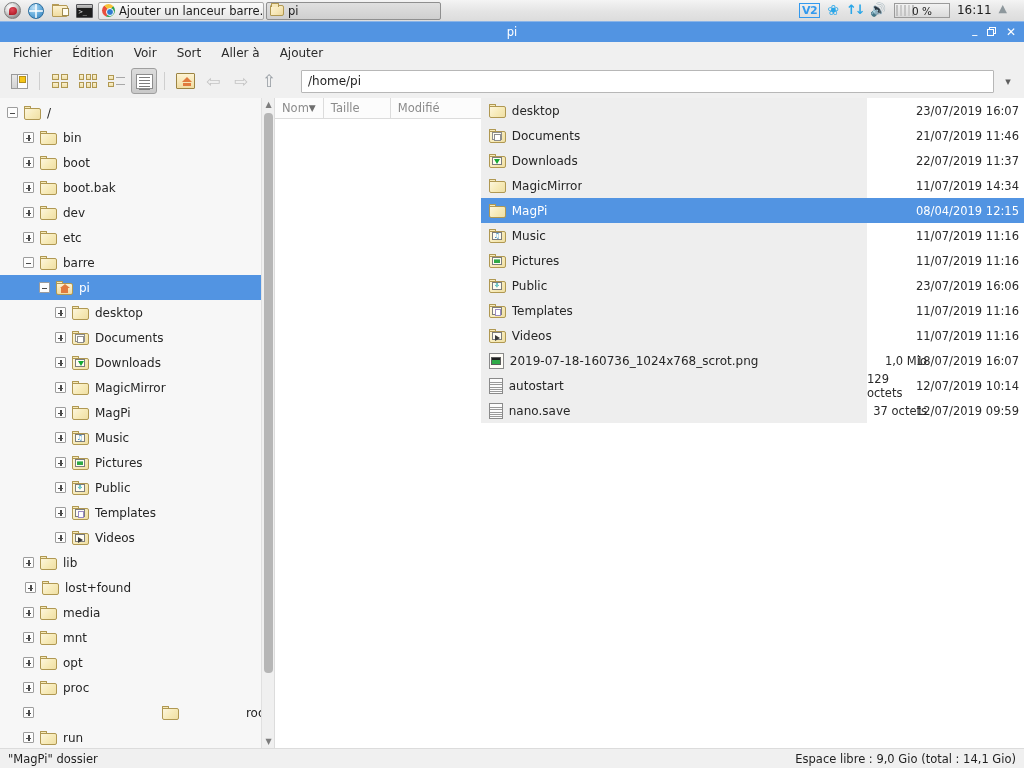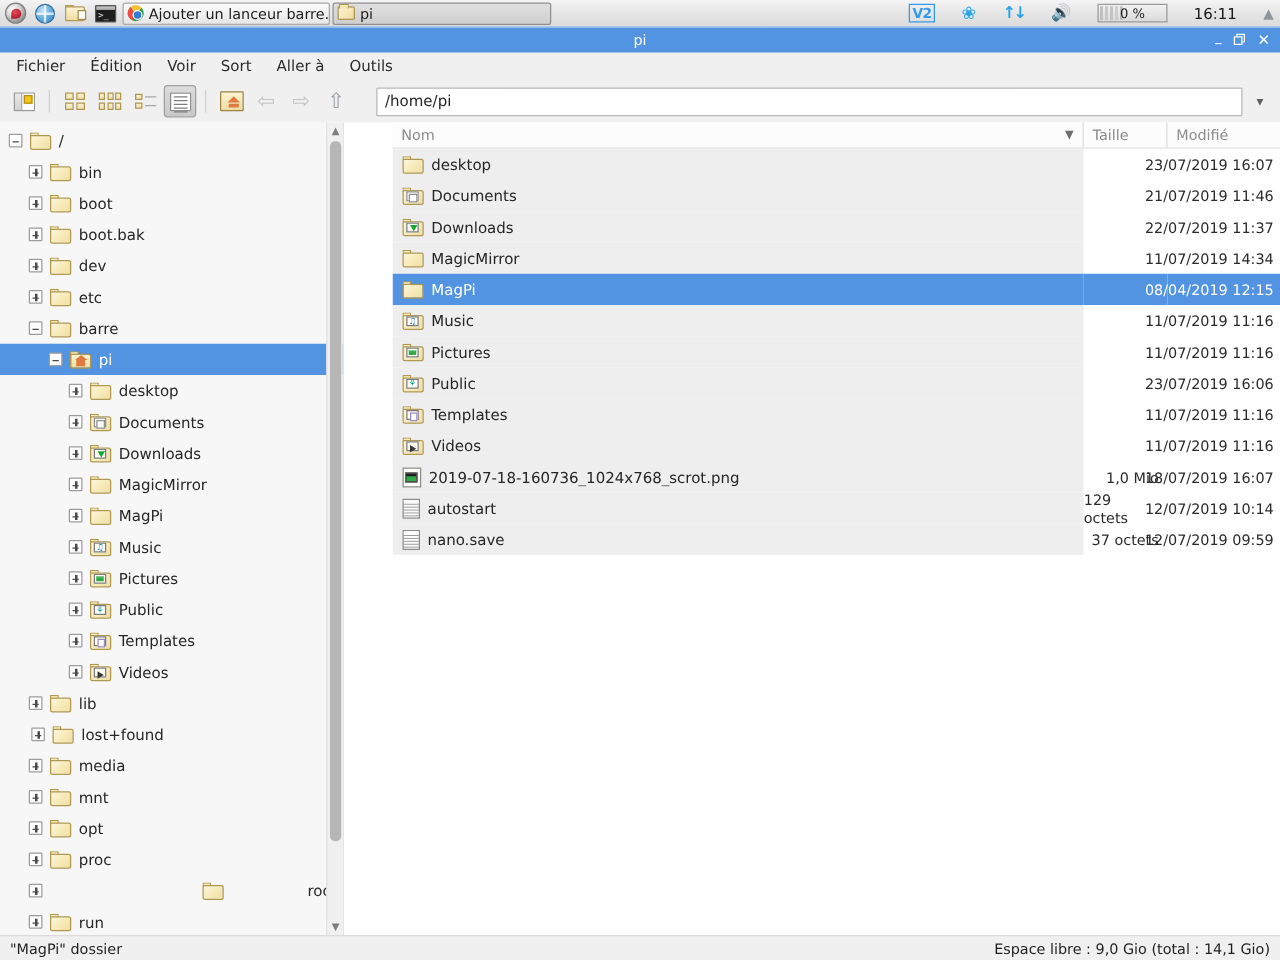--- a/index.html
+++ b/index.html
@@ -97,21 +97,21 @@
   .tb-win .fold-ic {
     width: 14px; height: 11px; flex: none; border-radius: 1px 2px 2px 1px;
     background: linear-gradient(135deg,#fdf3d2 0%,#f6e7b8 55%,#ecd79a 100%);
     border: 1px solid #b09852; position: relative;
   }
   .tb-win .fold-ic::before {
     content: ""; position: absolute; left: 0; top: -3px; width: 6px; height: 3px;
     background: #f6e7b8; border: 1px solid #b09852; border-bottom: none; border-radius: 1px 1px 0 0;
   }
 
-  #tray { margin-left: auto; display: flex; align-items: center; gap: 21px; padding-right: 5px; }
+  #tray { margin-left: auto; display: flex; align-items: flex-start; gap: 7px; padding-right: 17px; }
   .tray-item { display: flex; align-items: center; justify-content: center; }
   .v2box {
     border: 1px solid #3399ee; color: #3399ee; font-size: 11px; font-weight: bold;
     padding: 0 2px; line-height: 13px; letter-spacing: -0.5px;
     font-family: "DejaVu Sans", sans-serif;
   }
   .bt-ic { color: #2aa6e8; font-size: 14px; line-height: 14px; }
   .net-ic { color: #2aa6e8; font-size: 13px; line-height: 13px; font-weight: bold; letter-spacing: -2px;}
   .spk-ic { color: #7f8c92; font-size: 13px; line-height: 13px; }
   .cpu-gauge {
@@ -333,21 +333,21 @@
     color: #7d7d7d; font-size: 8px; background: #f0f0f0;
   }
   #tree-thumb {
     position: absolute; left: 2px; top: 15px; width: 9px; height: 560px;
     background: #b6b6b6; border-radius: 4px;
   }
 
   .pane-split { width: 1px; background: #dcdcdc; flex: none; }
 
   
-  #list-pane { flex: 1; display: flex; flex-direction: column; background: #fff; min-width: 0; margin-left: 39px; }
+  #list-pane { flex: 1; display: flex; flex-direction: row; background: #fff; min-width: 0; }
   #list-head {
     height: 21px; display: flex; background: #fcfcfc; border-bottom: 1px solid #dcdcdc; flex: none;
   }
   #list-head .hc {
     display: flex; align-items: center; font-size: 11.5px; color: #8b8b8b;
     padding: 0 7px; border-right: 1px solid #dcdcdc; position: relative;
   }
   #list-head .hc.name { flex: 1; justify-content: space-between; }
   #list-head .hc.size { width: 67px; }
   #list-head .hc.mod  { width: 90px; border-right: none; }
@@ -435,21 +435,21 @@
       <span class="wbtn">✕</span>
     </div>
   </div>
 
   <div id="menubar">
     <div class="mi">Fichier</div>
     <div class="mi">Édition</div>
     <div class="mi">Voir</div>
     <div class="mi">Sort</div>
     <div class="mi">Aller à</div>
-    <div class="mi">Outils</div>
+    <div class="mi">Ajouter</div>
   </div>
 
   <div id="toolbar">
     <div class="tbtn">
       <span class="ic-sidebar">
           <i class="l"></i>
           <i class="r"></i>
         </span>
     </div>
     <div class="vsep"></div>

